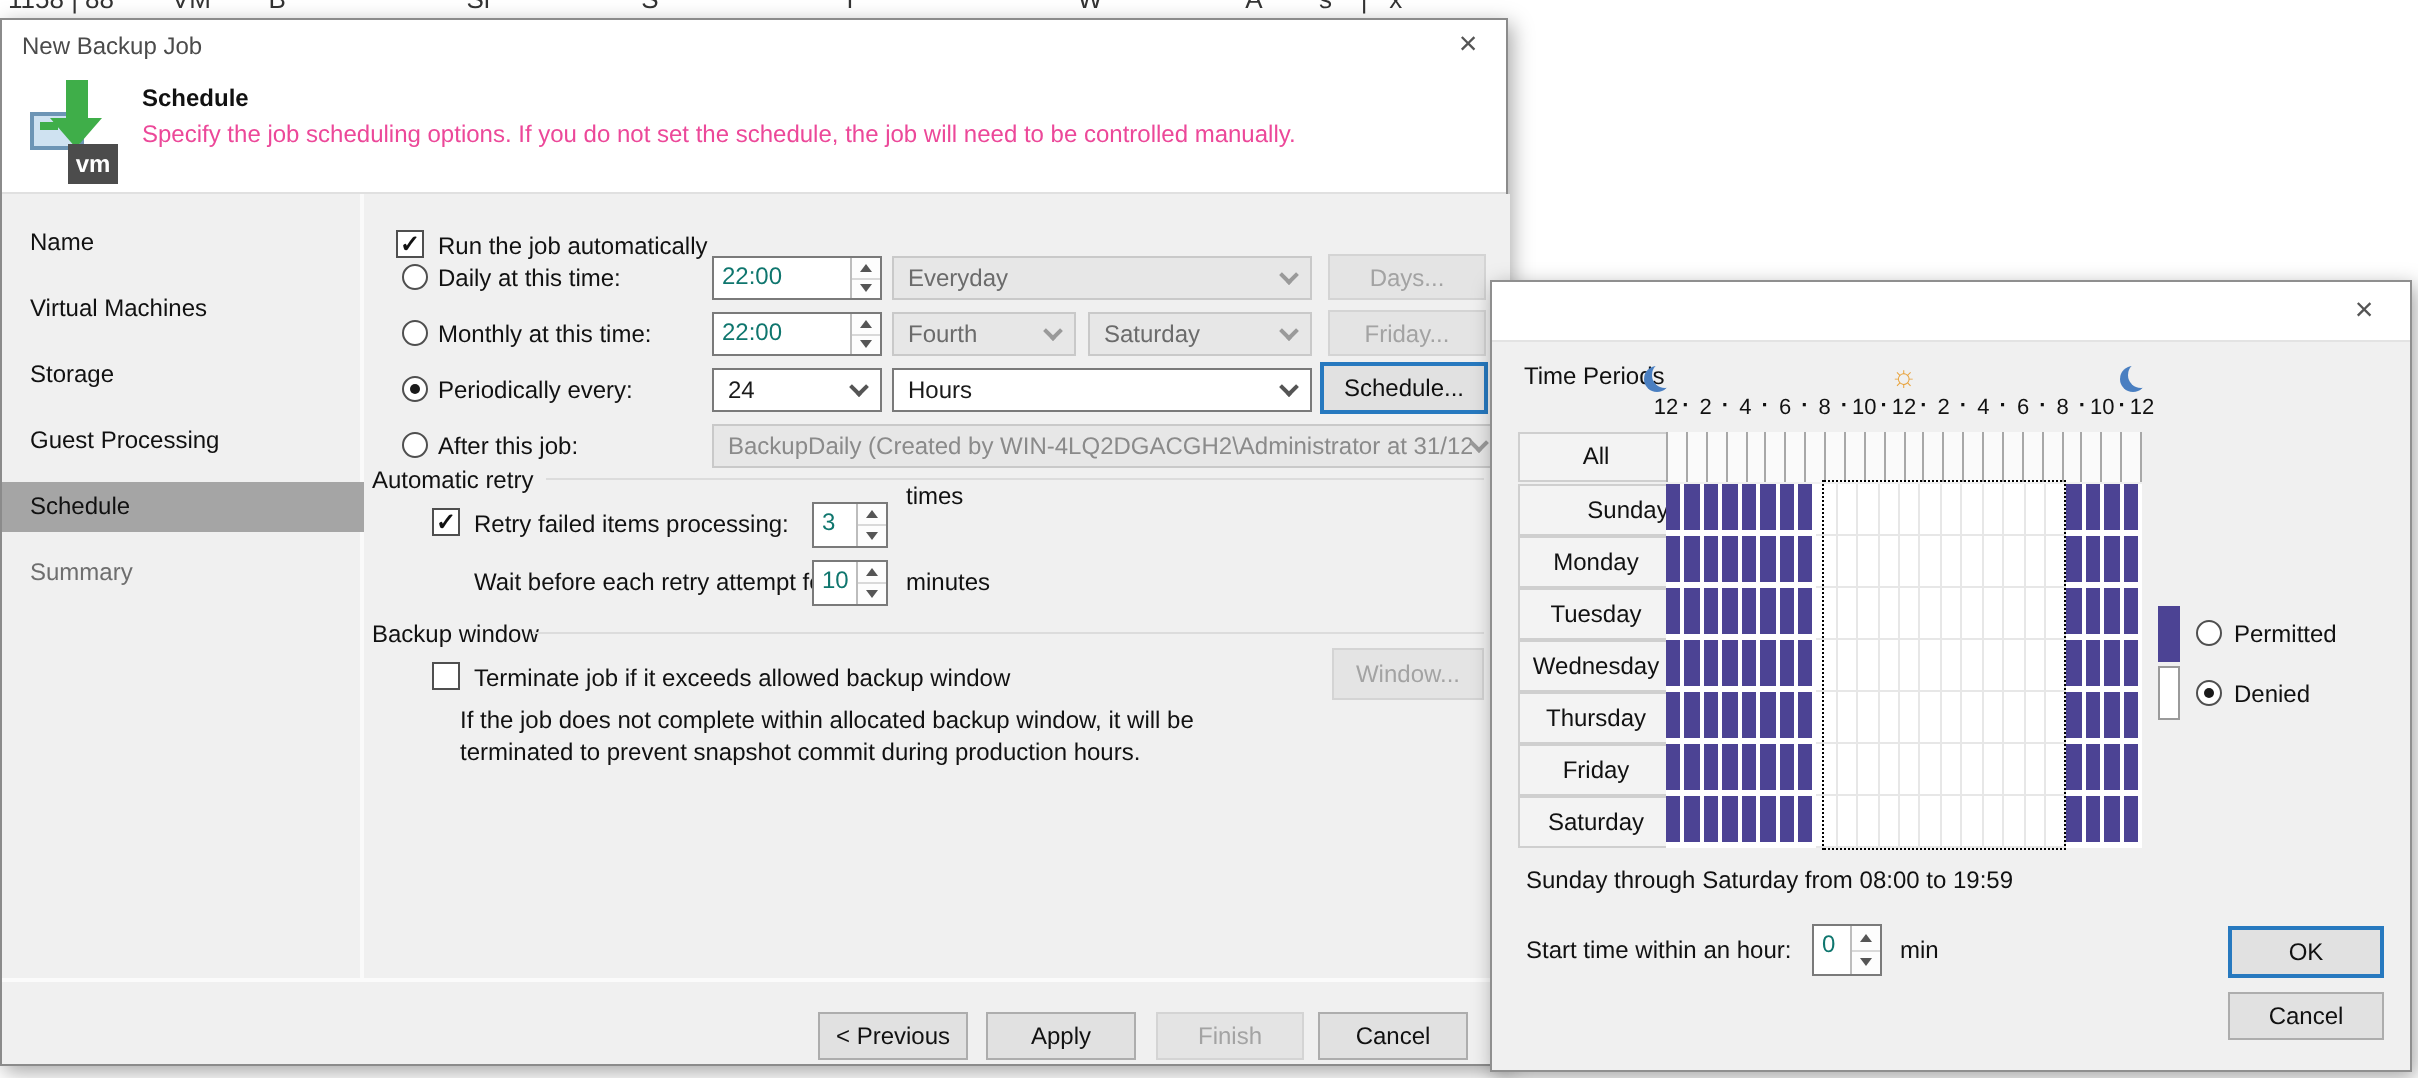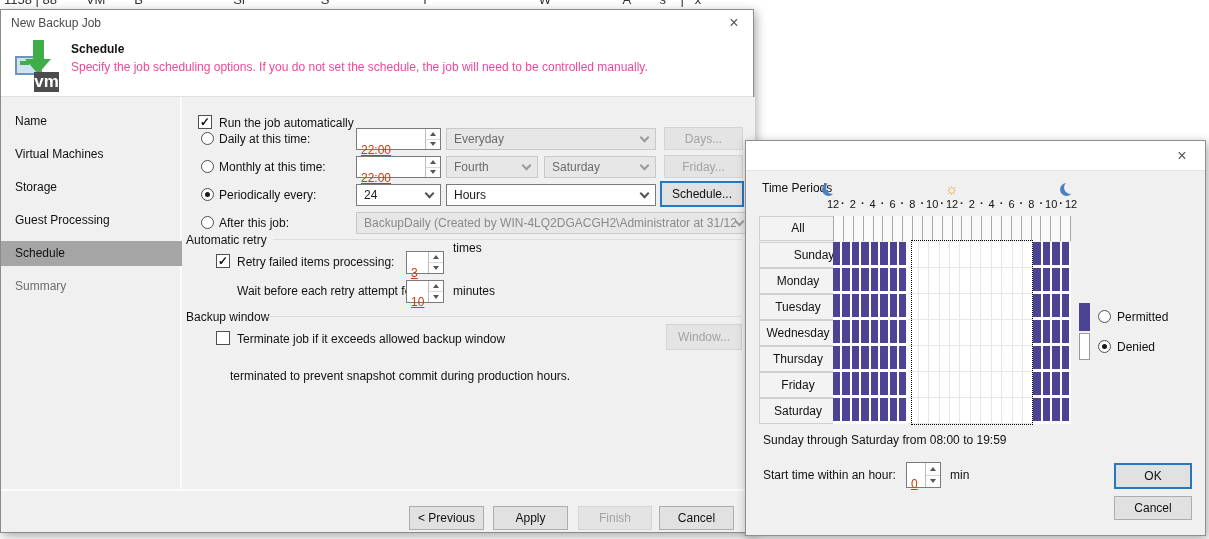--- a/index.html
+++ b/index.html
@@ -19,35 +19,35 @@
   #wiz { left: 0; top: 9px; width: 754px; height: 524px; z-index: 1; }
   .banner { position: absolute; left: 0; top: 26px; width: 100%; height: 61px; background: #fff; border-bottom: 1px solid #e0e0e0; }
   .banner .h { position: absolute; left: 70px; top: 6px; font-weight: bold; color: #111; }
   .banner .d { position: absolute; left: 70px; top: 24px; color: #ec4899; }
   
   .vmicon { position: absolute; left: 14px; top: 4px; width: 46px; height: 52px; }
   .vmicon .win { position: absolute; left: 0; top: 16px; width: 27px; height: 19px; background: #cfe2f1; border: 2px solid #6d95b5; }
   .vmicon .win i { position: absolute; left: 3px; top: 3px; width: 9px; height: 4px; background: #3fae49; }
   .vmicon .stem { position: absolute; left: 18px; top: 0; width: 11px; height: 20px; background: #3fae49; }
   .vmicon .head { position: absolute; left: 10px; top: 19px; width: 0; height: 0; border-left: 13px solid transparent; border-right: 13px solid transparent; border-top: 15px solid #3fae49; }
-  .vmicon .vm { position: absolute; right: 2px; bottom: 0; width: 25px; height: 20px; background: #4c4c4c; color: #fff; font-weight: bold; font-size: 17px; text-align: center; line-height: 20px; }
+  .vmicon .vm { position: absolute; right: 2px; bottom: 0; width: 25px; height: 20px; background: #4c4c4c; color: #fff; font-weight: bold; font-size: 12px; text-align: center; line-height: 20px; }
 
   .dlgbody { position: absolute; left: 0; top: 87px; width: 754px; height: 394px; background: #f0f0f0; }
   .sidebar { position: absolute; left: 0; top: 0; width: 181px; height: 100%; border-right: 2px solid #fafafa; }
   .side-item { position: absolute; left: 0; width: 181px; height: 25px; line-height: 25px; padding-left: 14px; color: #111; cursor: pointer; }
   .side-item.sel { background: #a5a5a5; }
   .side-item.dis { color: #6e6e6e; }
 
   .lbl { position: absolute; white-space: nowrap; color: #111; }
   .cb { position: absolute; width: 14px; height: 14px; background: #fff; border: 1px solid #4f4f4f; font-size: 12px; line-height: 12px; text-align: center; font-weight: bold; color: #111; }
   .rb { position: absolute; width: 13px; height: 13px; border: 1px solid #4f4f4f; border-radius: 50%; background: #fff; }
   .rb.sel::after { content: ""; position: absolute; inset: 3px; background: #1a1a1a; border-radius: 50%; }
 
   .spinbox { position: absolute; background: #fff; border: 1px solid #7a7a7a; display: flex; }
-  .spinbox .val { flex: 1; padding: 14px 4px; color: #c2410c; overflow: hidden; text-decoration: underline; }
+  .spinbox .val { flex: 1; padding: 2px 4px; color: #0f766e; overflow: hidden; }
   .spin { width: 15px; border-left: 1px solid #bdbdbd; display: flex; flex-direction: column; background: #fdfdfd; }
   .spin > div { flex: 1; display: flex; align-items: center; justify-content: center; cursor: pointer; }
   .spin > div:first-child { border-bottom: 1px solid #d9d9d9; }
   .tri-up { width: 0; height: 0; border-left: 3px solid transparent; border-right: 3px solid transparent; border-bottom: 4px solid #555; }
   .tri-dn { width: 0; height: 0; border-left: 3px solid transparent; border-right: 3px solid transparent; border-top: 4px solid #555; }
 
   .combo { position: absolute; background: #fff; border: 1px solid #7a7a7a; display: flex; align-items: center; padding: 0 7px; white-space: nowrap; overflow: hidden; cursor: pointer; }
   .combo .txt { overflow: hidden; }
   .chev { width: 7px; height: 7px; border-right: 2px solid #555; border-bottom: 2px solid #555; transform: rotate(45deg); margin-left: auto; flex: none; margin-top: -3px; }
   .combo.disabled { background: #e7e7e7; border-color: #c9c9c9; color: #6b6b6b; }
@@ -221,20 +221,21 @@
             </div>
           </span>
       </div>
       <span class="lbl" style="left:452px;top:187px;">minutes</span>
 
       <span class="lbl" style="left:185px;top:213px;">Backup window</span>
       <div class="groupline" style="left:265px;top:219px;width:476px;"></div>
       <span class="cb" style="left:215px;top:234px;"></span>
       <span class="lbl" style="left:236px;top:235px;">Terminate job if it exceeds allowed backup window</span>
       <div class="btn disabled" style="left:665px;top:227px;width:76px;height:26px;">Window...</div>
+      <span class="lbl" style="left:229px;top:256px;">If the job does not complete within allocated backup window, it will be</span>
       <span class="lbl" style="left:229px;top:272px;">terminated to prevent snapshot commit during production hours.</span>
     </div>
 
     <div class="footer">
       <div class="btn" style="left:408px;top:15px;width:75px;height:24px;">&lt; Previous</div>
       <div class="btn" style="left:492px;top:15px;width:75px;height:24px;">Apply</div>
       <div class="btn disabled" style="left:577px;top:15px;width:74px;height:24px;">Finish</div>
       <div class="btn" style="left:658px;top:15px;width:75px;height:24px;">Cancel</div>
     </div>
   </div>

